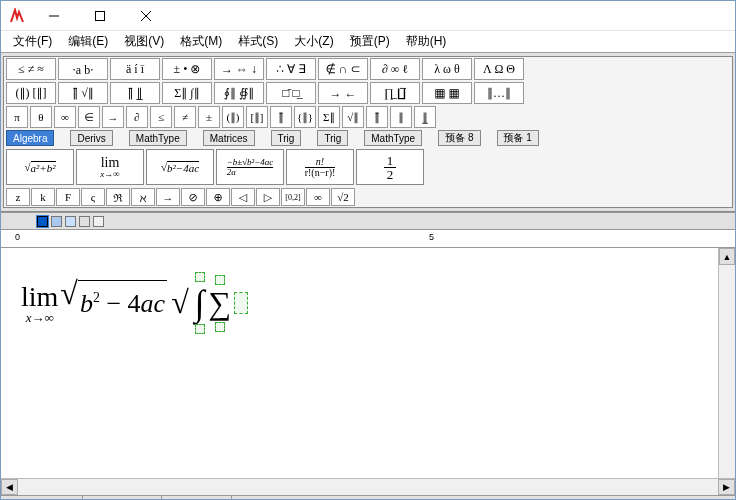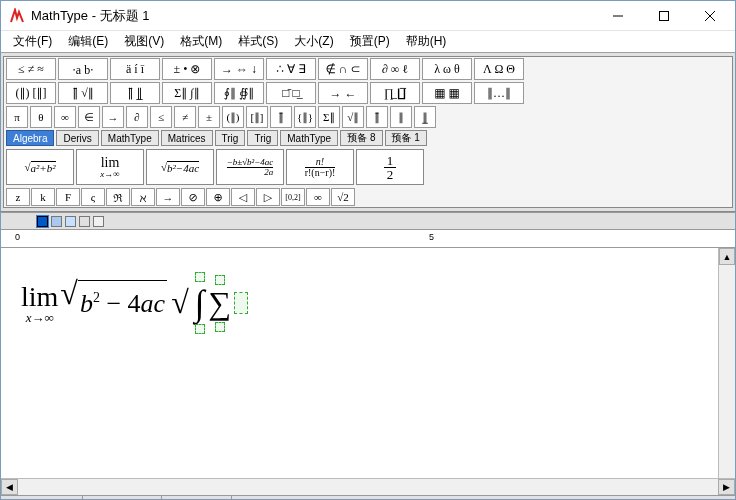--- a/index.html
+++ b/index.html
@@ -11,21 +11,21 @@
   .titlebar .winbtn { width: 46px; height: 30px; display: flex; align-items: center; justify-content: center; }
   .titlebar .winbtn svg { pointer-events: none; }
   .menubar { height: 22px; background: #fff; display: flex; align-items: center; padding: 0 4px; border-bottom: 1px solid #a0a0a0; }
   .menuitem { padding: 2px 8px; font-size: 12px; }
   .toolbars { background: #e1e1e1; border-bottom: 1px solid #888; padding: 2px; }
   .tb-outer { border: 1px solid #888; background: #f4f4f4; margin: 1px 0; }
   .tb-row { display: flex; padding: 1px; gap: 0; }
   .tb-btn { height: 22px; min-width: 42px; border: 1px solid #999; background: #fff; display: flex; align-items: center; justify-content: center; font-family: "Times New Roman", serif; font-size: 12px; margin: 0 1px; padding: 0 2px; white-space: nowrap; }
   .tb-btn.sm { min-width: 22px; font-size: 11px; }
   .tb-btn.w { min-width: 50px; }
-  .tabrow { display: flex; padding: 1px 2px; gap: 2px; }
+  .tabrow { display: flex; padding: 1px 2px; gap: 16px; }
   .tab { height: 16px; border: 1px solid #888; background: #e8e8e8; font-size: 10px; padding: 0 6px; display: flex; align-items: center; }
   .tab.active { background: #3d7fd6; color: #fff; border-color: #2a5a9a; }
   .tpl-row { display: flex; padding: 2px; gap: 2px; }
   .tpl { height: 36px; width: 68px; border: 1px solid #888; background: #fff; display: flex; align-items: center; justify-content: center; font-family: "Times New Roman", serif; font-size: 11px; }
   .smrow { display: flex; padding: 1px 2px; gap: 1px; }
   .smbtn { height: 18px; width: 24px; border: 1px solid #999; background: #fff; display: flex; align-items: center; justify-content: center; font-size: 11px; font-family: "Times New Roman", serif; }
   .ctrlrow { height: 18px; background: #e1e1e1; border-top: 1px solid #999; border-bottom: 1px solid #999; display: flex; align-items: center; padding-left: 10px; }
   .color-sq { width: 11px; height: 11px; border: 1px solid #777; margin-right: 3px; }
   .color-sq.active { border: 1px solid #000; outline: 1px solid #3d7fd6; }
   .ruler { height: 18px; background: #fff; border-bottom: 1px solid #999; position: relative; font-size: 9px; }
@@ -55,23 +55,20 @@
   .statusbar .swatch { width: 22px; height: 12px; background: #000; margin-left: 4px; }
   .ed-wrap { position: relative; }
 </style>
 </head>
 <body>
 
 <div class="titlebar">
   <svg class="logo" viewBox="0 0 16 16">
       <path d="M2 14 L6 2 L8 10 L10 4 L14 14" stroke="#d22" stroke-width="2" fill="none"></path>
     </svg>
-  <div class="title">
-    <span>MathType</span><span> - </span><span>无标题 1</span>
-  </div>
   <div class="winbtns">
     <div class="winbtn">
         <svg width="10" height="10">
           <line x1="0" y1="5" x2="10" y2="5" stroke="#000"></line>
         </svg>
       </div>
     <div class="winbtn">
         <svg width="10" height="10">
           <rect x="0.5" y="0.5" width="9" height="9" fill="none" stroke="#000"></rect>
         </svg>
@@ -158,21 +155,21 @@
       <div class="tpl">
           <span style="display:flex;flex-direction:column;align-items:center;line-height:1">
             <span style="font-size:14px">lim</span>
             <span style="font-size:9px;font-style:italic">x→∞</span>
           </span>
         </div>
       <div class="tpl">√<span style="border-top:1px solid #000;font-style:italic">b²−4ac</span></div>
       <div class="tpl">
           <span style="display:flex;flex-direction:column;align-items:center;line-height:1;font-size:9px">
             <span style="font-style:italic">−b±√b²−4ac</span>
-            <span style="border-top:1px solid #000;width:100%;text-align:right;font-style:italic">2a</span>
+            <span style="border-top:1px solid #000;width:100%;text-align:left;font-style:italic">2a</span>
           </span>
         </div>
       <div class="tpl">
           <span style="display:flex;flex-direction:column;align-items:center;line-height:1;font-size:10px">
             <span style="font-style:italic">n!</span>
             <span style="border-top:1px solid #000;">r!(n−r)!</span>
           </span>
         </div>
       <div class="tpl">
           <span style="display:flex;flex-direction:column;align-items:center;line-height:1;font-size:13px">

